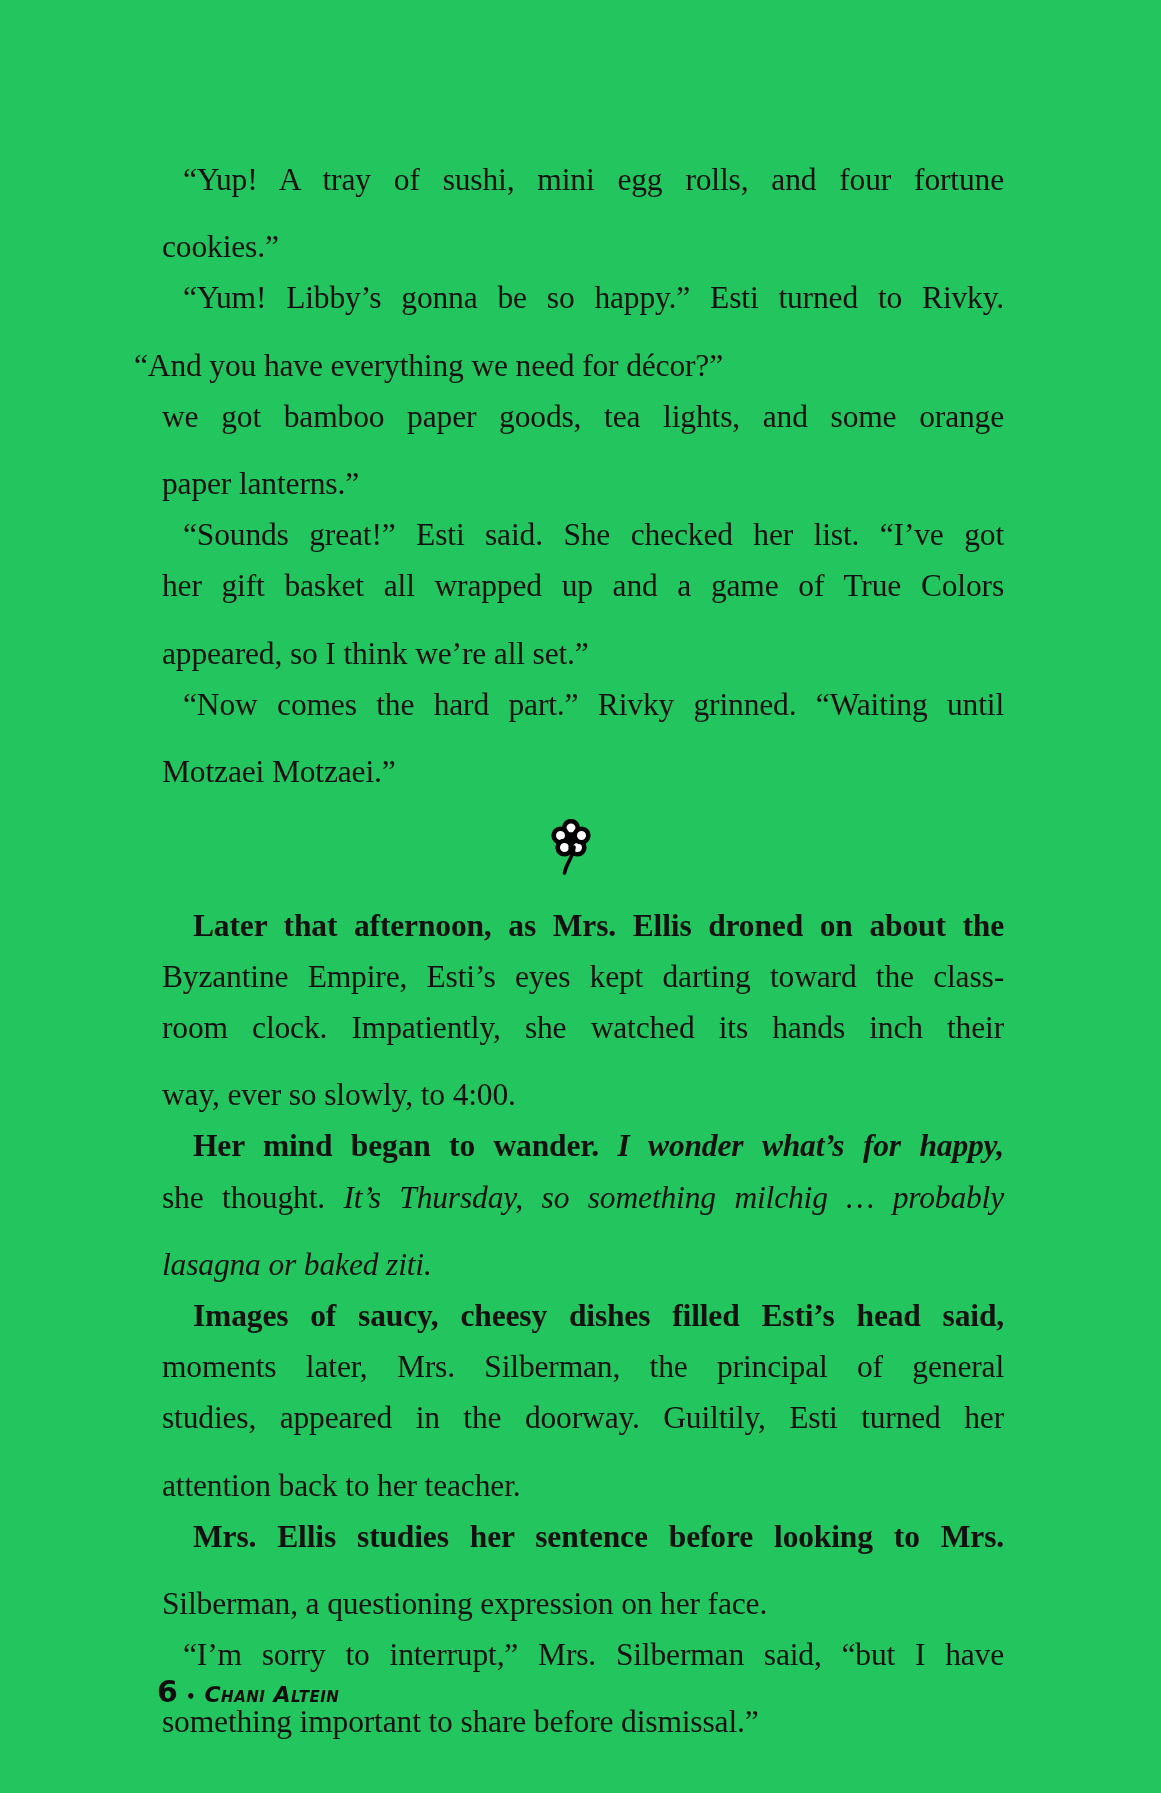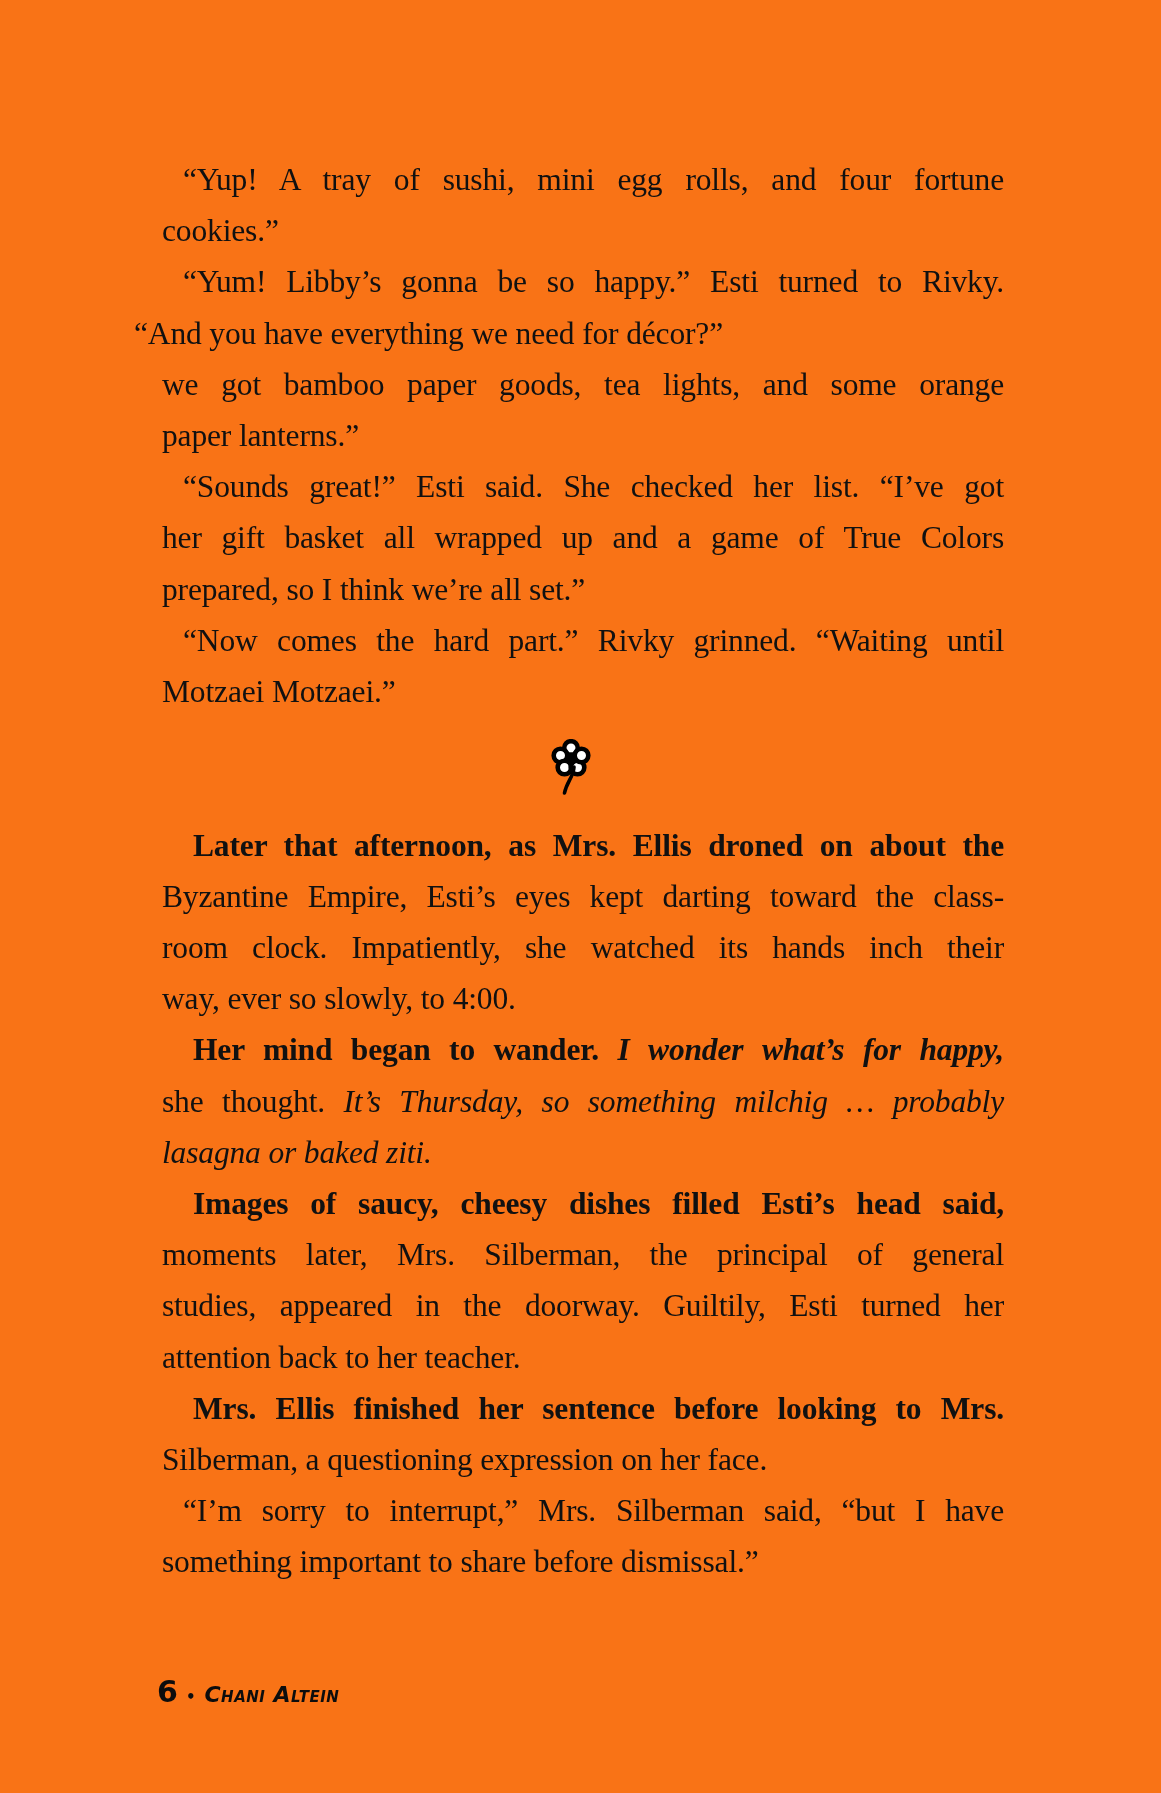--- a/index.html
+++ b/index.html
@@ -4,41 +4,42 @@
 <style>
   html, body {
     margin: 0; padding: 0;
     width: 1161px; height: 1793px;
     background: #ffffff;
     overflow: hidden;
   }
   .page {
     position: relative;
     width: 1161px; height: 1793px;
-    background: #f97316;
+    background: #22c55e;
     color: #111111;
     font-family: "Liberation Serif", serif;
   }
   .text-block {
     position: absolute;
     left: 162px; top: 0;
     width: 842px;
     padding-top: 154px;
     font-size: 31.5px;
     line-height: 51.2px;
     letter-spacing: -0.15px;
   }
   .line {
     text-align: justify;
     text-align-last: justify;
     white-space: normal;
   }
   .line.last {
     text-align: right;
     text-align-last: left;
+    margin-top: 16px;
   }
   .line.indent   { text-indent: 31px; font-weight: bold; }
   .line.q-indent { text-indent: 21px; }
   .line.hang     { text-indent: -28px; }
   .it { font-style: italic; }
   .rm { font-style: normal; }
   .ornament-row {
     height: 102.4px;
     display: flex;
     align-items: center;
@@ -75,21 +76,21 @@
           <div class="line q-indent"><span class="rm">“Yum! Libby’s gonna be so happy.” Esti turned to Rivky.</span></div>
           <div class="line last hang"><span class="rm">“And you have everything we need for décor?”</span></div>
         </div>
         <div class="para">
           <div class="line"><span class="rm">we got bamboo paper goods, tea lights, and some orange</span></div>
           <div class="line last"><span class="rm">paper lanterns.”</span></div>
         </div>
         <div class="para">
           <div class="line q-indent"><span class="rm">“Sounds great!” Esti said. She checked her list. “I’ve got</span></div>
           <div class="line"><span class="rm">her gift basket all wrapped up and a game of True Colors</span></div>
-          <div class="line last"><span class="rm">prepared, so I think we’re all set.”</span></div>
+          <div class="line last"><span class="rm">appeared, so I think we’re all set.”</span></div>
         </div>
         <div class="para">
           <div class="line q-indent"><span class="rm">“Now comes the hard part.” Rivky grinned. “Waiting until</span></div>
           <div class="line last"><span class="rm">Motzaei Motzaei.”</span></div>
         </div>
       </div>
 
     <div class="ornament-row">
       <svg width="40" height="58" viewBox="0 0 40 58" aria-hidden="true">
         <g fill="#ffffff" stroke="#000000" stroke-width="4.6">
@@ -116,21 +117,21 @@
           <div class="line"><span class="rm">she thought. </span><span class="it">It’s Thursday, so something milchig … probably</span></div>
           <div class="line last"><span class="it">lasagna or baked ziti.</span></div>
         </div>
         <div class="para">
           <div class="line indent"><span class="rm">Images of saucy, cheesy dishes filled Esti’s head said,</span></div>
           <div class="line"><span class="rm">moments later, Mrs. Silberman, the principal of general</span></div>
           <div class="line"><span class="rm">studies, appeared in the doorway. Guiltily, Esti turned her</span></div>
           <div class="line last"><span class="rm">attention back to her teacher.</span></div>
         </div>
         <div class="para">
-          <div class="line indent"><span class="rm">Mrs. Ellis finished her sentence before looking to Mrs.</span></div>
+          <div class="line indent"><span class="rm">Mrs. Ellis studies her sentence before looking to Mrs.</span></div>
           <div class="line last"><span class="rm">Silberman, a questioning expression on her face.</span></div>
         </div>
         <div class="para">
           <div class="line q-indent"><span class="rm">“I’m sorry to interrupt,” Mrs. Silberman said, “but I have</span></div>
           <div class="line last"><span class="rm">something important to share before dismissal.”</span></div>
         </div>
       </div>
 
   </div>
 

